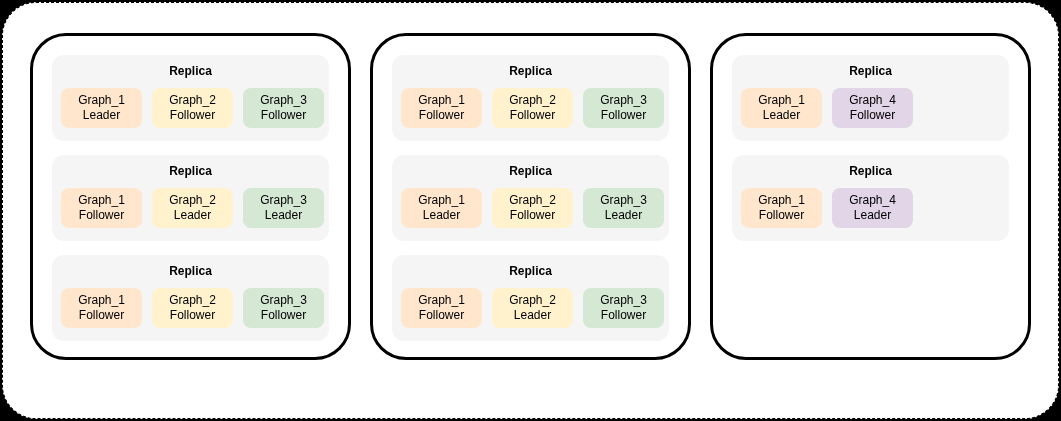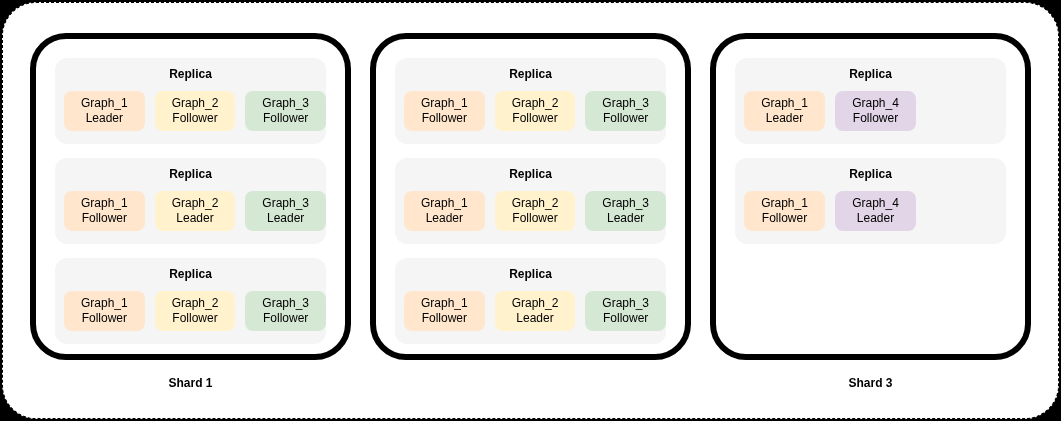--- a/index.html
+++ b/index.html
@@ -20,21 +20,21 @@
   .shards {
     position: absolute;
     left: 27px; top: 30px;
     display: flex;
     gap: 19px;
   }
   .shard-wrap { width: 321px; }
   .shard-box {
     width: 321px; height: 327px;
     background: #ffffff;
-    border: 6px solid #f9a8d4;
+    border: 3px solid #f9a8d4;
     border-radius: 36px;
     padding: 19px 19px 0 19px;
   }
   .replica {
     height: 86px;
     border-radius: 12px;
     margin-bottom: 14px;
   }
   .replica-title {
     padding-top: 9px;
@@ -128,21 +128,20 @@
     <span class="graph-role">Follower</span>
   </div>
 
   <div class="graph-node" style="background: rgb(213, 232, 212);">
     <span class="graph-name">Graph_3</span>
     <span class="graph-role">Follower</span>
   </div>
 </div>
   </div>
 </div>
-    <div class="shard-label">Shard 1</div>
   </div>
 
   <div class="shard-wrap">
     <div class="shard-box" style="border-color: rgb(0, 0, 0);">
   <div class="replica" style="background: rgb(245, 245, 245);">
     <div class="replica-title">Replica</div>
     <div class="graphs">
   <div class="graph-node" style="background: rgb(255, 230, 204);">
     <span class="graph-name">Graph_1</span>
     <span class="graph-role">Follower</span>
@@ -227,16 +226,15 @@
     <span class="graph-role">Follower</span>
   </div>
 
   <div class="graph-node" style="background: rgb(225, 213, 231);">
     <span class="graph-name">Graph_4</span>
     <span class="graph-role">Leader</span>
   </div>
 </div>
   </div>
 </div>
-    <div class="shard-label">Shard 3</div>
   </div>
 </div>
 </div>
 
 </body></html>

